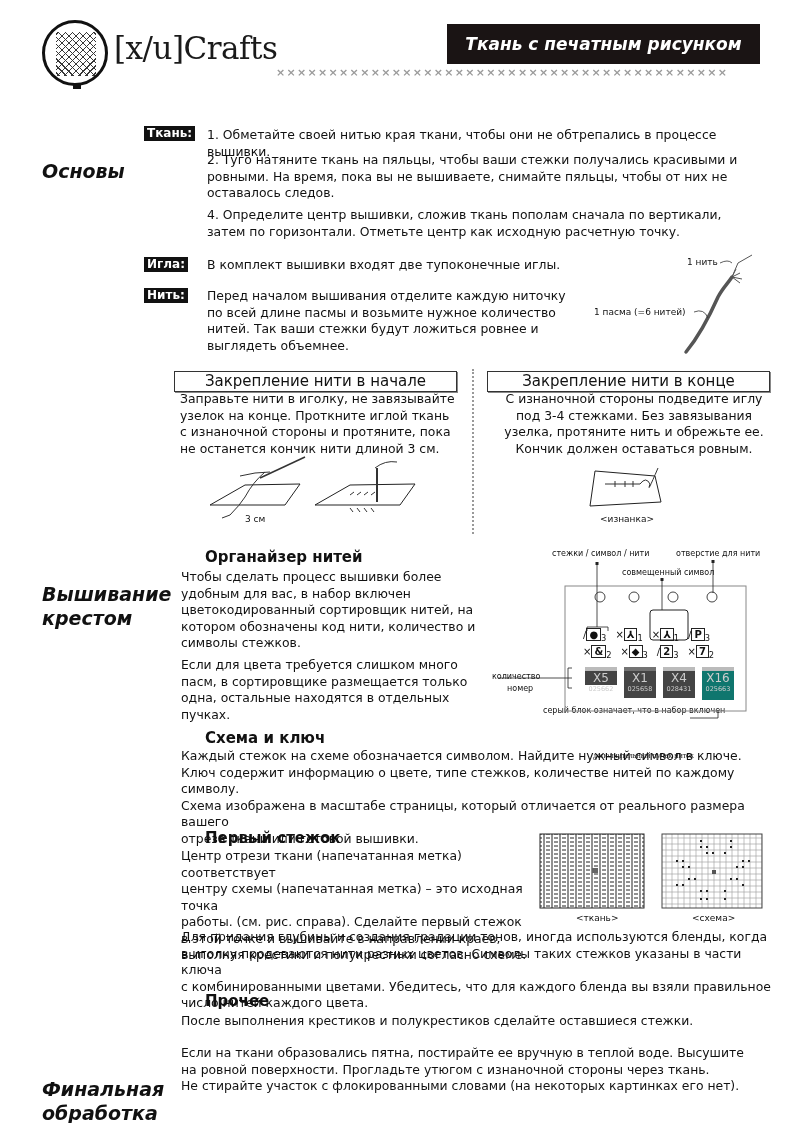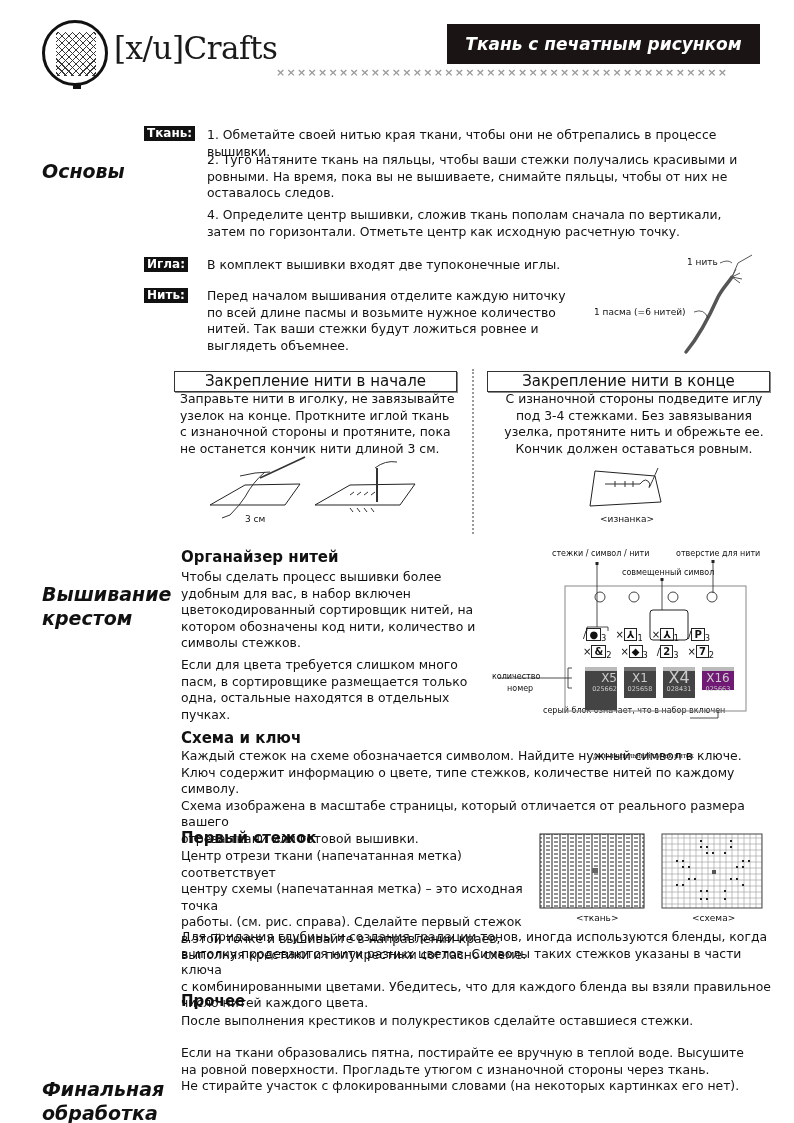--- a/index.html
+++ b/index.html
@@ -17,21 +17,21 @@
     -webkit-mask: linear-gradient(#000,#000); opacity: .9; }
   .logo-text { left: 114px; top: 30px; font-family: "DejaVu Serif", serif; font-size: 31px; color: #1a1a1a; letter-spacing: -0.5px; }
   .title-bar { left: 447px; top: 24px; width: 313px; height: 40px; background: #1a1414; color: #fff;
     font-weight: bold; font-style: italic; font-size: 17px; display: flex; align-items: center; justify-content: center; }
   .xrow { left: 276px; top: 66px; width: 484px; color: #9a9a9a; font-size: 11px; letter-spacing: 1.3px; white-space: nowrap; overflow: hidden; font-weight: bold; }
 
   
   .sec-label { font-weight: bold; font-style: italic; font-size: 19px; line-height: 24px; color: #111; margin-top: 33px; }
   .tag { background: #111; color: #fff; font-weight: bold; font-size: 12px; padding: 0 3px; line-height: 15px; }
   .p { font-size: 12.4px; line-height: 16.5px; color: #111; }
-  .h { font-weight: bold; font-size: 15px; line-height: 18px; }
+  .h { font-weight: bold; font-size: 15px; line-height: 18px; margin-left: 24px; }
 
   .boxhead { border: 1.5px solid #333; box-shadow: 1px 1px 0 #888; font-weight: normal; font-size: 15px; text-align: center; line-height: 19px; }
   .dotted-v { border-left: 2px dotted #999; }
 
   svg { position: absolute; overflow: visible; }
   .small { font-size: 9px; }
   .tiny { font-size: 8px; }
 </style>
 </head>
 <body>
@@ -137,33 +137,33 @@
   </div>
   <div style="display:flex;gap:9px;">
     <span style="font-size:10px;"><span>×</span><b style="border:1px solid #222;padding:0 2px;">&amp;</b><sub>2</sub></span>
     <span style="font-size:10px;"><span>×</span><b style="border:1px solid #222;padding:0 2px;">◆</b><sub>3</sub></span>
     <span style="font-size:10px;"><span>∕</span><b style="border:1px solid #222;padding:0 2px;">2</b><sub>3</sub></span>
     <span style="font-size:10px;"><span>×</span><b style="border:1px solid #222;padding:0 2px;">7</b><sub>2</sub></span>
   </div>
 </div>
 
 <div class="abs" style="left:585px;top:667px;display:flex;gap:7px;">
-  <div style="width:32px;height:43px;background:#444;border-top:4px solid #bbb;color:#ccc;text-align:right;">
+  <div style="width:32px;height:18px;background:#444;border-top:4px solid #bbb;color:#ccc;text-align:center;">
     <div style="font-size:12px;line-height:14px;">X5</div>
     <div style="font-size:6.5px;">025662</div>
   </div>
   <div style="width:32px;height:31px;background:#444;border-top:4px solid #737373;color:#ccc;text-align:center;">
     <div style="font-size:12px;line-height:14px;">X1</div>
     <div style="font-size:6.5px;">025658</div>
   </div>
   <div style="width:32px;height:31px;background:#444;border-top:4px solid #bbb;color:#ccc;text-align:center;">
-    <div style="font-size:16px;line-height:14px;">X4</div>
+    <div style="font-size:12px;line-height:14px;">X4</div>
     <div style="font-size:6.5px;">028431</div>
   </div>
-  <div style="width:32px;height:23px;background:#701a75;border-top:4px solid #bbb;color:#ccc;text-align:center;">
+  <div style="width:32px;height:33px;background:#0f766e;border-top:4px solid #bbb;color:#ccc;text-align:center;">
     <div style="font-size:12px;line-height:14px;">X16</div>
     <div style="font-size:6.5px;">025663</div>
   </div>
 </div>
 
 <div class="abs h" style="left:181px;top:729px;">Схема и ключ</div>
 <div class="abs p" style="left:181px;top:748px;width:600px;white-space:pre-line;">Каждый стежок на схеме обозначается символом. Найдите нужный символ в ключе.
 Ключ содержит информацию о цвете, типе стежков, количестве нитей по каждому символу.
 Схема изображена в масштабе страницы, который отличается от реального размера вашего
 отреза ткани или готовой вышивки.</div>

